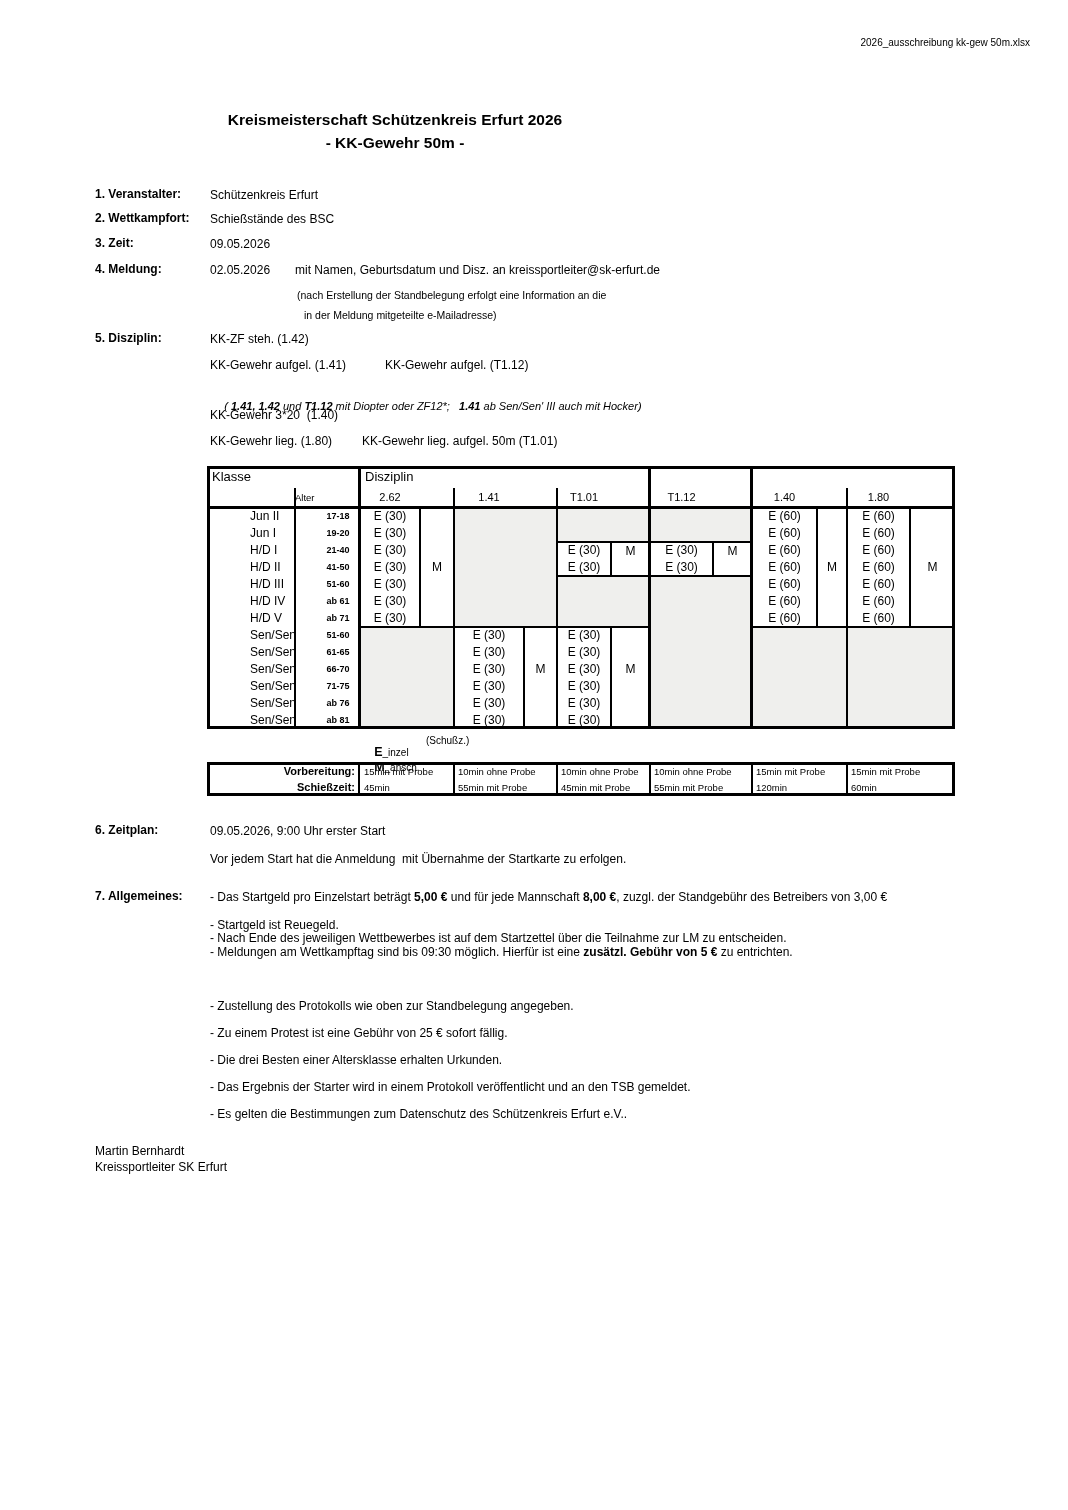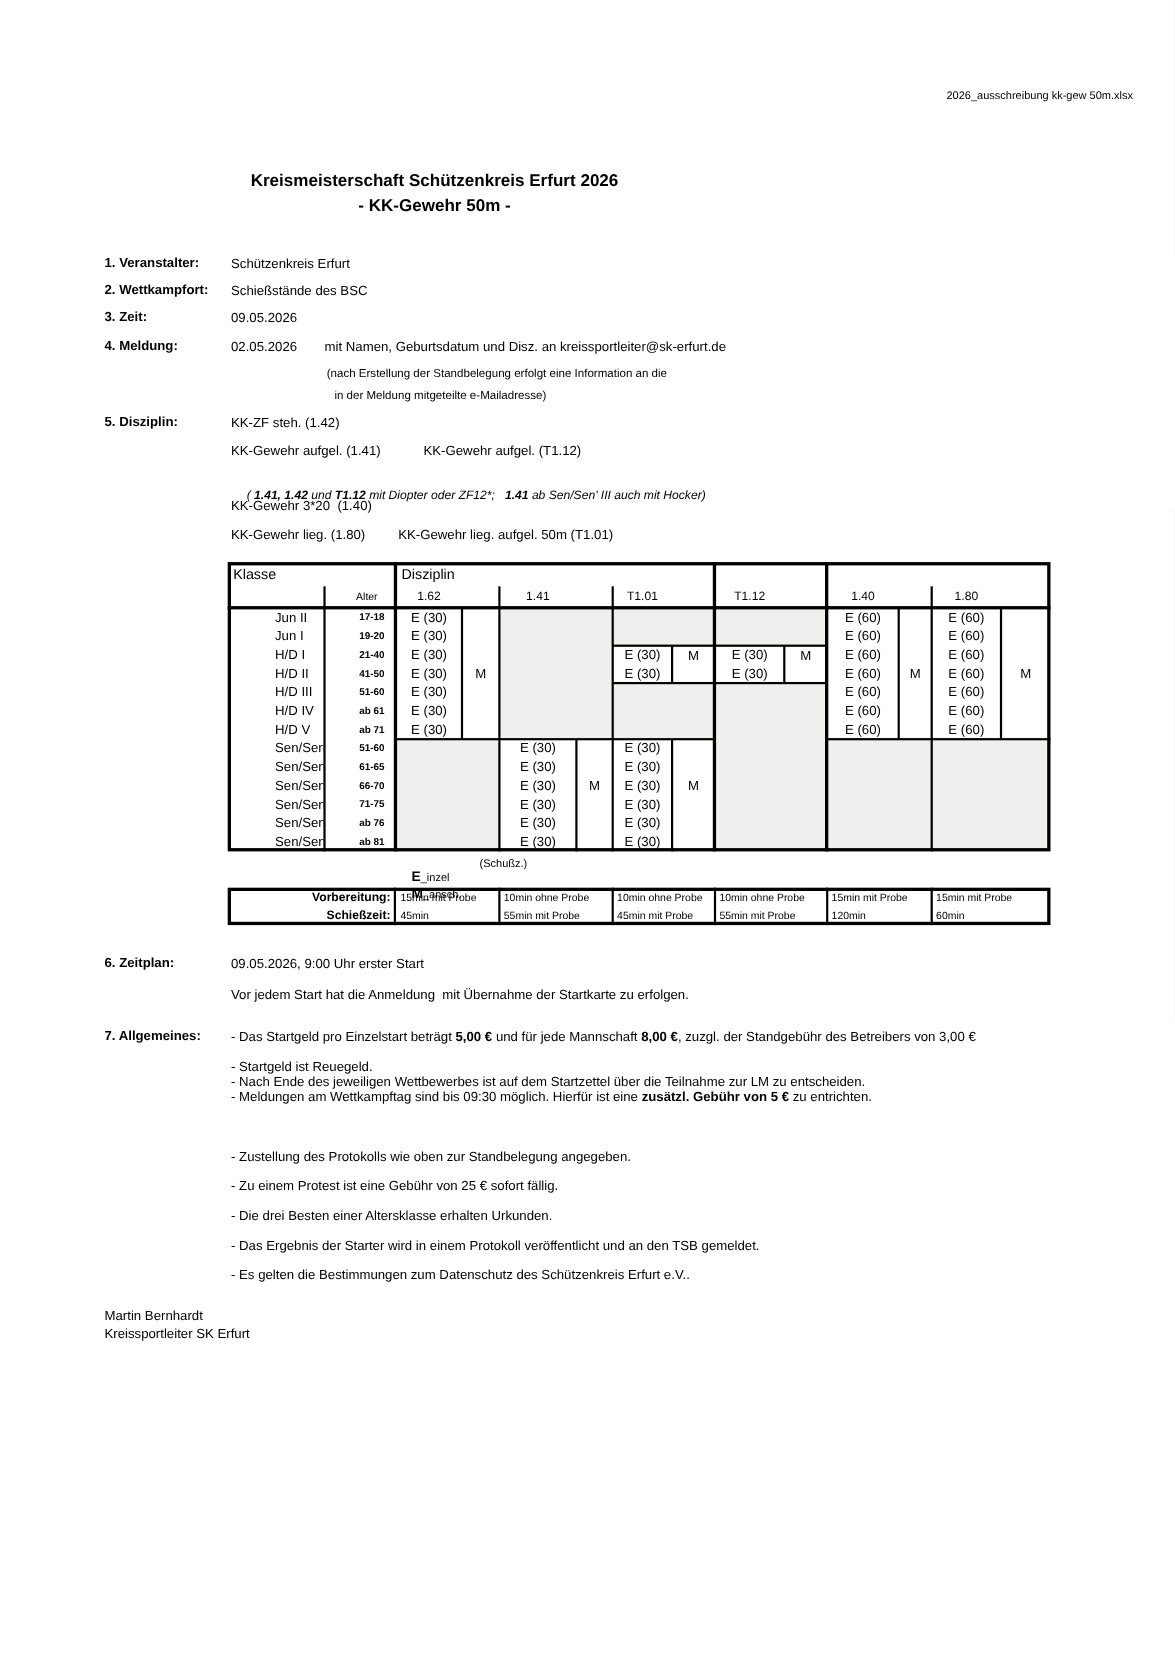--- a/index.html
+++ b/index.html
@@ -2,21 +2,21 @@
 <html><head>
 <meta charset="utf-8">
 <style>
   * { margin:0; padding:0; box-sizing:border-box; }
   html,body { background:#e8e8e8; }
   .page {
     position:relative; width:1068px; height:1510px; background:#ffffff;
     font-family:"Liberation Sans", sans-serif; color:#000; overflow:hidden;
     margin:0 auto;
   }
-  .abs { position:absolute;margin-top:45px; }
+  .abs { position:absolute; }
   .b { font-weight:bold; }
   .i { font-style:italic; }
   .t12 { font-size:12px; line-height:16px; white-space:pre; }
   .t11 { font-size:11px; line-height:15px; white-space:pre;font-style:italic; }
   .t10 { font-size:10.5px; line-height:14px; white-space:pre; }
   .lbl { font-size:12px; font-weight:bold; white-space:pre; }
 
   
   .kmtable { left:207px; top:466px; width:748px; height:263px; }
   .kmtable .outer { position:absolute; inset:0; border:3px solid #000; }
@@ -116,22 +116,22 @@
     <div class="vl" style="left:639px; top:22px;  height:241px;"></div>
     <div class="vl" style="left:702px; top:42px;  height:119px;"></div>
     <div class="hl3" style="left:0;     top:40px;  width:748px;"></div>
     <div class="hl" style="left:350px; top:75px;  width:195px;"></div>
     <div class="hl" style="left:350px; top:109px; width:195px;"></div>
     <div class="hl" style="left:153px; top:160px; width:290px;"></div>
     <div class="hl" style="left:545px; top:160px; width:203px;"></div>
 
     <div class="hcell" style="left:5px;   top:3px;  font-size:13px;">Klasse</div>
     <div class="hcell" style="left:158px; top:3px;  font-size:13px;">Disziplin</div>
-    <div class="hcell" style="left:88px;  top:26px; width:65px; text-align:center; font-size:9.5px;padding-left:12px;">Alter</div>
-    <div class="hcell" style="left:153px; top:25px; width:60px; text-align:center; font-size:11px;">1.62</div>
+    <div class="hcell" style="left:88px;  top:26px; width:65px; font-size:9.5px;">Alter</div>
+    <div class="hcell" style="left:153px; top:25px; width:60px; text-align:center; font-size:11px;">2.62</div>
     <div class="hcell" style="left:247px; top:25px; width:70px; text-align:center; font-size:11px;">1.41</div>
     <div class="hcell" style="left:350px; top:25px; width:54px; text-align:center; font-size:11px;">T1.01</div>
     <div class="hcell" style="left:443px; top:25px; width:63px; text-align:center; font-size:11px;">T1.12</div>
     <div class="hcell" style="left:545px; top:25px; width:65px; text-align:center; font-size:11px;">1.40</div>
     <div class="hcell" style="left:640px; top:25px; width:63px; text-align:center; font-size:11px;">1.80</div>
 
     <div class="tcol col-klasse">
         <span class="trow">Jun II</span>
         <span class="trow">Jun I</span>
         <span class="trow">H/D I</span>
@@ -259,21 +259,21 @@
     <div class="mmark" style="left:404px; top:195px; width:39px;">M</div>
     <div class="mmark" style="left:610px; top:93px;  width:30px;">M</div>
     <div class="mmark" style="left:703px; top:93px;  width:45px;">M</div>
 
     <div class="outer"></div>
   </div>
 
   <div class="abs" style="left:363px; top:734px; font-size:10px; white-space:pre;">
     <span class="b" style="font-size:12.5px;">E</span><span>_inzel</span>
   </div>
-  <div class="abs" style="left:436px; top:735px; font-size:10px; white-space:pre;">(Schußz.)</div>
+  <div class="abs" style="left:426px; top:735px; font-size:10px; white-space:pre;">(Schußz.)</div>
   <div class="abs" style="left:363px; top:749px; font-size:10px; white-space:pre;">
     <span class="b" style="font-size:12.5px;">M</span><span>_ansch.</span>
   </div>
 
   <div class="abs ttable">
     <div class="vl" style="left:151px;"></div>
     <div class="vl" style="left:246px;"></div>
     <div class="vl" style="left:349px;"></div>
     <div class="vl" style="left:442px;"></div>
     <div class="vl" style="left:544px;"></div>

